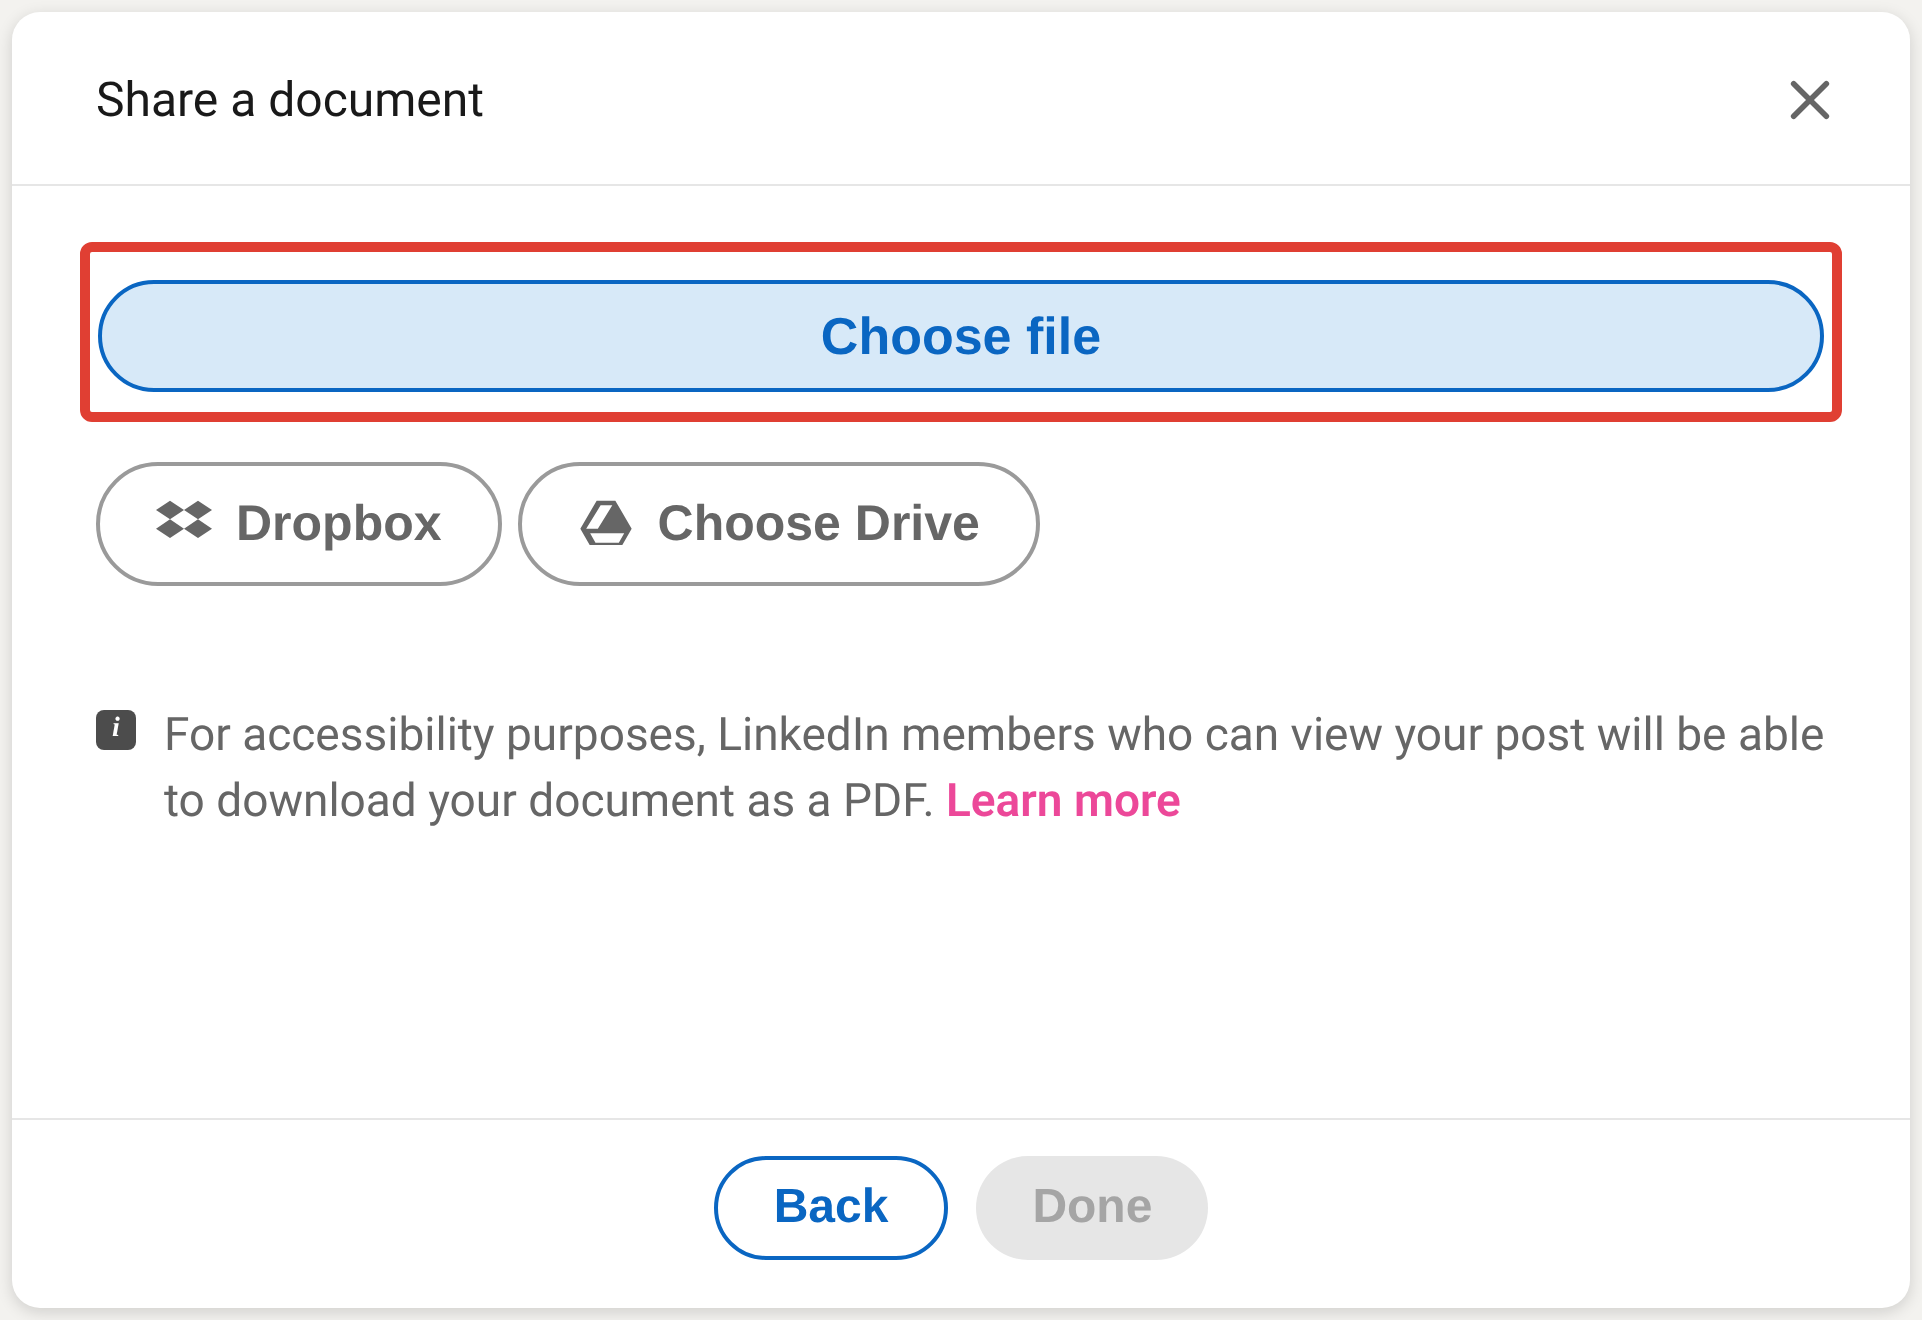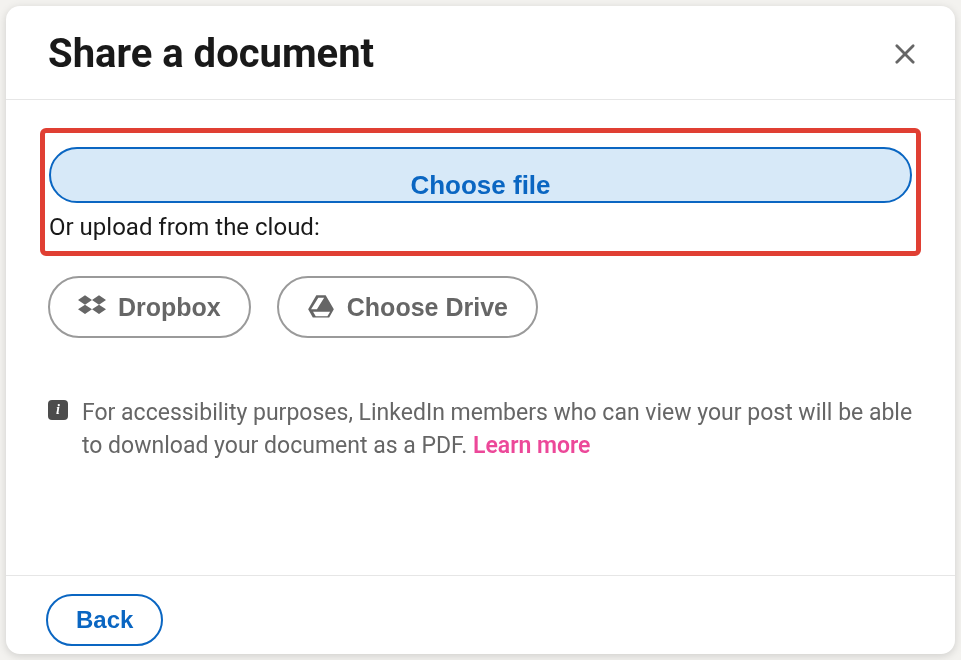--- a/index.html
+++ b/index.html
@@ -15,22 +15,22 @@
     flex-direction: column;
   }
   .modal-header {
     display: flex;
     align-items: center;
     justify-content: space-between;
     padding: 24px 30px 22px 42px;
     border-bottom: 1px solid #e6e6e6;
   }
   .modal-title {
-    font-size: 40px;
-    font-weight: 700;
+    font-size: 24px;
+    font-weight: 400;
     color: rgba(0,0,0,0.9);
   }
   .close-btn {
     width: 40px; height: 40px;
     display:flex; align-items:center; justify-content:center;
     color: #666; cursor:pointer; border-radius:50%;
   }
   .close-btn svg { width: 28px; height: 28px; }
   .modal-body {
     flex: 1;
@@ -45,31 +45,31 @@
   .choose-file-btn {
     width: 100%;
     height: 56px;
     border-radius: 30px;
     border: 2px solid #0a66c2;
     background: #d7e9f8;
     color: #0a66c2;
     font-size: 26px;
     font-weight: 600;
     cursor: pointer;
-    display:flex; align-items:flex-end; justify-content:center;
+    display:flex; align-items:center; justify-content:center;
   }
   .or-text {
     font-size: 24px;
     color: rgba(0,0,0,0.9);
     margin-top: 10px;
     font-weight: 400;
   }
   .cloud-row {
     display:flex;
-    gap: 26px;
+    gap: 8px;
     margin: 18px 0 10px 0;
   }
   .cloud-btn {
     height: 62px;
     padding: 0 28px;
     border: 2px solid #9a9a9a;
     border-radius: 34px;
     background: #fff;
     display:flex; align-items:center; gap:12px;
     font-size: 25px;
@@ -102,23 +102,23 @@
     line-height: 1.45;
     color: #666666;
   }
   .learn-more {
     color: #ec4899;
     font-weight: 600;
     cursor:pointer;
   }
   .modal-footer {
     border-top: 1px solid #e6e6e6;
-    padding: 18px 40px 8px 40px;
+    padding: 18px 40px 24px 40px;
     display:flex;
-    justify-content:space-between;
+    justify-content:center;
     gap: 14px;
   }
   .back-btn {
     height: 52px;
     padding: 0 28px;
     border: 2px solid #0a66c2;
     background: #fff;
     color: #0a66c2;
     font-size: 24px;
     font-weight: 600;
@@ -151,21 +151,20 @@
       </svg>
     </div>
   </div>
 
   <div class="modal-body">
 
     <div class="highlight-box">
       <button class="choose-file-btn">
         <span>Choose file</span>
       </button>
-      <div class="or-text">Or upload from the cloud:</div>
     </div>
 
     <div class="cloud-row">
       <button class="cloud-btn">
         <svg viewBox="0 0 24 24" fill="#666666">
           <path d="M6 2L0 6l6 4-6 4 6 4 6-4 6 4 6-4-6-4 6-4-6-4-6 4-6-4zm6 4l6 4-6 4-6-4 6-4z"></path>
         </svg>
         <span>Dropbox</span>
       </button>
       <button class="cloud-btn">
@@ -183,15 +182,18 @@
         <span class="learn-more">Learn more</span>
       </div>
     </div>
 
   </div>
 
   <div class="modal-footer">
     <button class="back-btn">
       <span>Back</span>
     </button>
+    <button class="done-btn">
+      <span>Done</span>
+    </button>
   </div>
 
 </div>
 
 </body></html>

